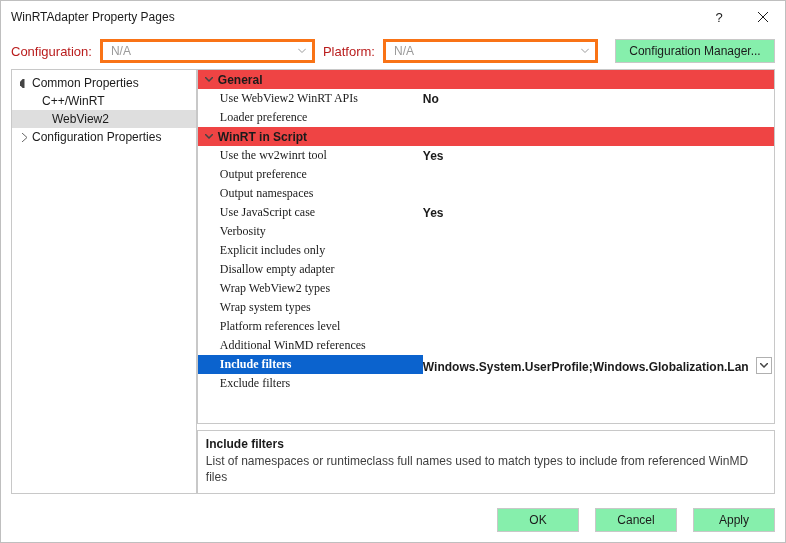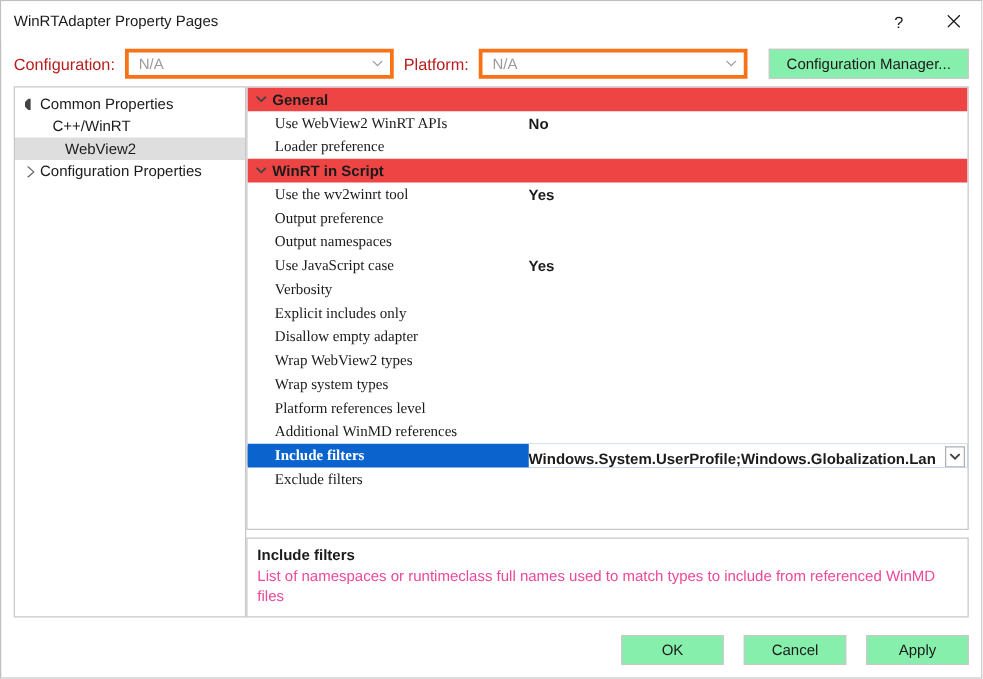--- a/index.html
+++ b/index.html
@@ -190,21 +190,21 @@
   }
   
   .descpane {
     border: 1px solid #c8c8c8;
     border-top: 1px solid #c8c8c8;
     padding: 6px 8px 8px 8px;
     margin-top: 6px;
     background: #fff;
   }
   .descpane .d-title { font-weight: 600; margin-bottom: 2px; }
-  .descpane .d-body { color: #ec4899; line-height: 1.35; }
+  .descpane .d-body { color: #404040; line-height: 1.35; }
   
   .footer {
     height: 42px;
     display: flex;
     align-items: center;
     justify-content: flex-end;
     gap: 16px;
     padding: 0 10px 2px 10px;
   }
   .footer .btn { width: 82px; }

